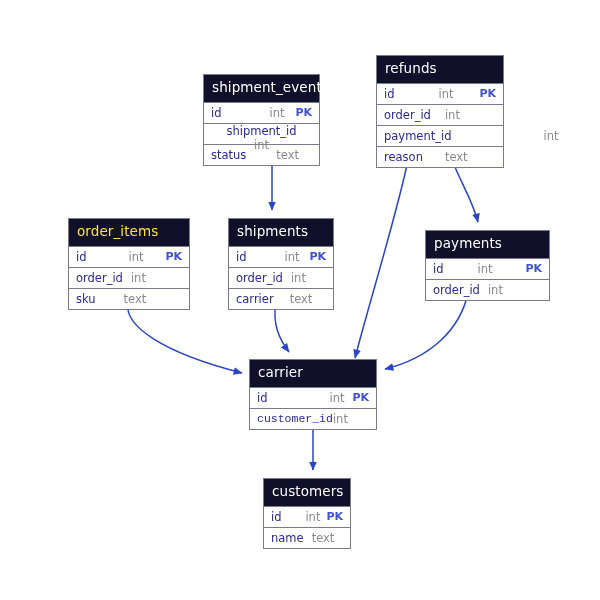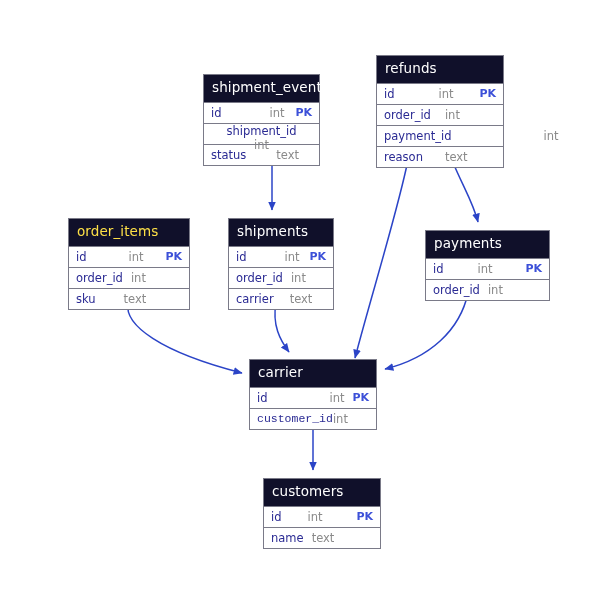--- a/index.html
+++ b/index.html
@@ -195,21 +195,21 @@
           <span style="display: inline-block; width: 62px;"></span>
           <span class="field-type" style="color: rgb(138, 138, 138);">int</span>
           <span class="field-key" style="color: rgb(60, 80, 216);">PK</span>
         </div>
         <div class="field-row" style="border-top-color: rgb(122, 122, 136);">
           <span class="field-name" style="color: rgb(42, 42, 147); font-family: Liberation Mono, monospace;">customer_id</span>
           <span style="display: inline-block; width: 0px;"></span>
           <span class="field-type" style="color: rgb(138, 138, 138);">int</span>
         </div>
       </div>
-      <div class="entity" style="left: 263px; top: 478px; width: 118px; border-color: rgb(122, 122, 136);">
+      <div class="entity" style="left: 263px; top: 478px; width: 88px; border-color: rgb(122, 122, 136);">
         <div class="entity-header" style="background: rgb(16, 16, 42); color: rgb(255, 255, 255);">customers</div>
         <div class="field-row" style="border-top-color: rgb(122, 122, 136);">
           <span class="field-name" style="color: rgb(42, 42, 147);">id</span>
           <span style="display: inline-block; width: 26px;"></span>
           <span class="field-type" style="color: rgb(138, 138, 138);">int</span>
           <span class="field-key" style="color: rgb(60, 80, 216);">PK</span>
         </div>
         <div class="field-row" style="border-top-color: rgb(122, 122, 136);">
           <span class="field-name" style="color: rgb(42, 42, 147);">name</span>
           <span style="display: inline-block; width: 8px;"></span>

